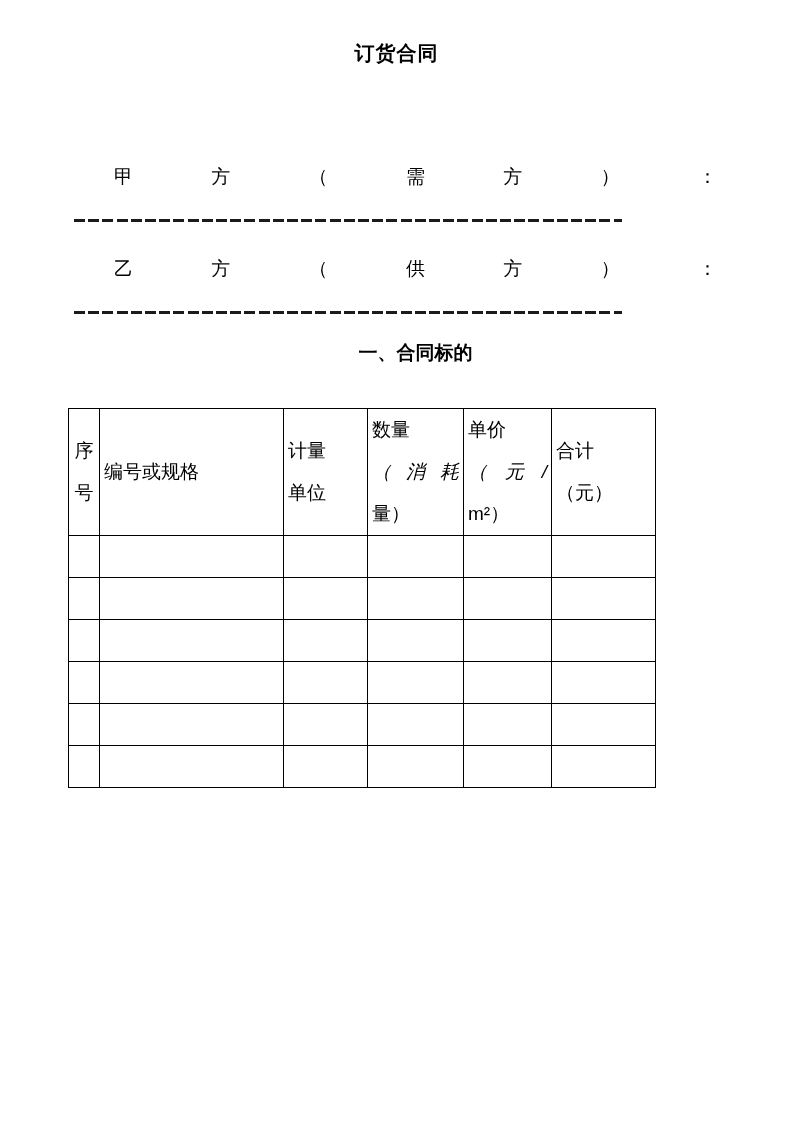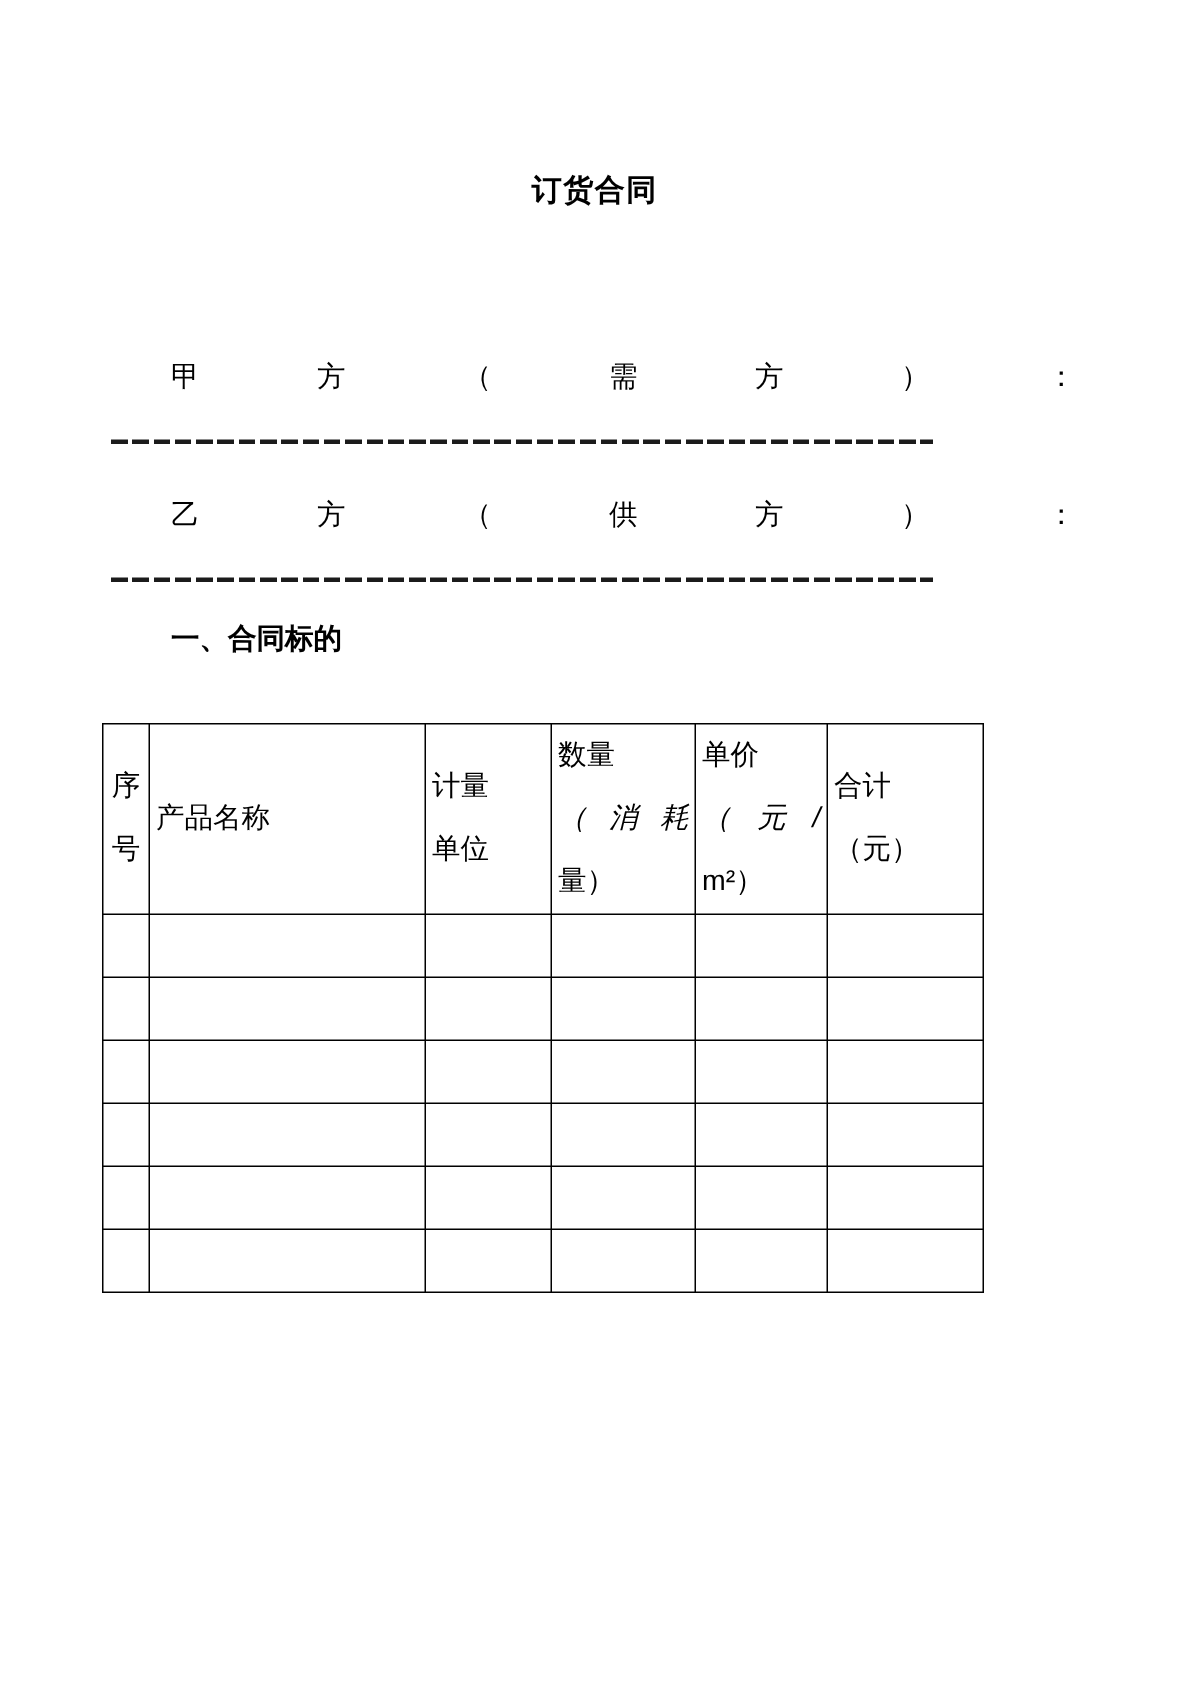--- a/index.html
+++ b/index.html
@@ -13,21 +13,21 @@
     font-size: 19px;
     overflow: hidden;
   }
   .page {
     width: 793px;
     height: 1122px;
     padding: 0 76px;
   }
   .doc-title {
     margin: 0;
-    padding-top: 112px;
+    padding-top: 38px;
     font-size: 20px;
     font-weight: bold;
     text-align: center;
     line-height: 30px;
     letter-spacing: 1px;
   }
   
   .party-line {
     margin-left: 38px;
     height: 42px;
@@ -55,20 +55,21 @@
     line-height: 42px;
     text-align: justify;
     text-indent: 38px;
   }
   .section-heading {
     margin: 0;
     font-size: 19px;
     font-weight: bold;
     line-height: 42px;
     text-indent: 38px;
+    text-align: center;
   }
   .goods-table {
     border-collapse: collapse;
     table-layout: fixed;
     width: 587px;
     margin: 34px 0 0 -8px;
   }
   .goods-table th, .goods-table td {
     border: 1px solid #000000;
     padding: 0 4px;
@@ -139,21 +140,21 @@
       <col style="width:88px">
       <col style="width:104px">
     </colgroup>
     <thead>
       <tr>
         <th class="col-serial">
             <div class="cell-line">序</div>
             <div class="cell-line">号</div>
           </th>
         <th>
-            <div class="cell-line">产品名称</div>
+            <div class="cell-line">编号或规格</div>
           </th>
         <th>
             <div class="cell-line">计量</div>
             <div class="cell-line">单位</div>
           </th>
         <th>
             <div class="cell-line">数量</div>
             <div class="cell-line">（消耗</div>
             <div class="cell-line">量）</div>
           </th>

